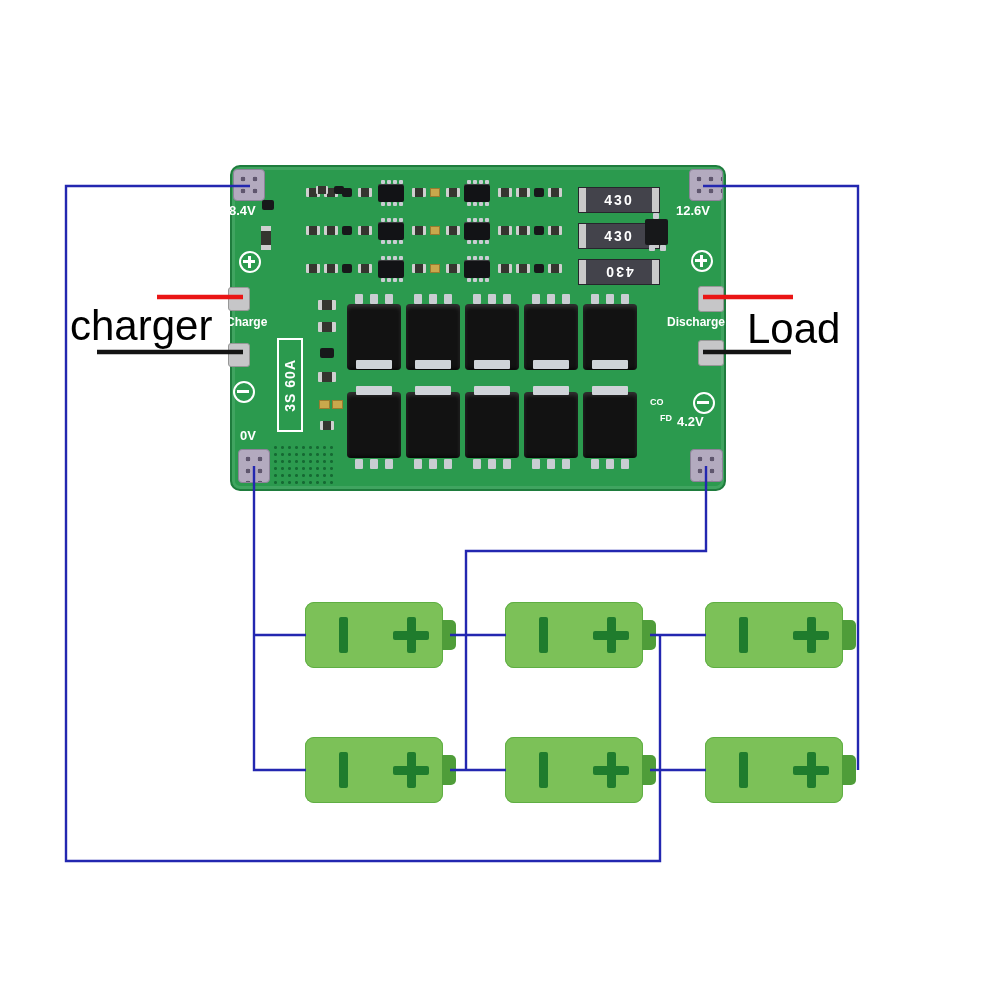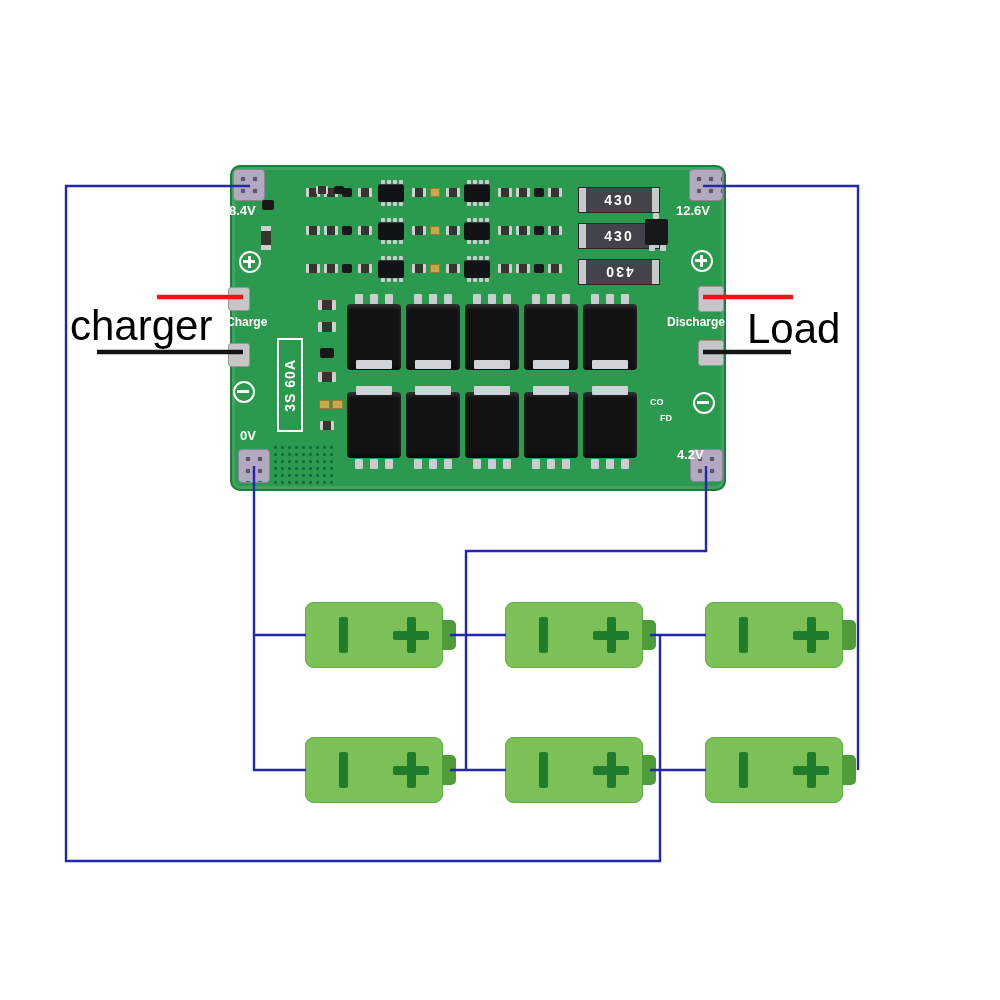--- a/index.html
+++ b/index.html
@@ -72,21 +72,21 @@
   <div class="pad" style="left:690px;top:449px;width:33px;height:33px"></div>
 
   <div class="silver-pad" style="left:228px;top:287px;width:22px;height:24px"></div>
   <div class="silver-pad" style="left:228px;top:343px;width:22px;height:24px"></div>
   <div class="silver-pad" style="left:698px;top:286px;width:26px;height:26px"></div>
   <div class="silver-pad" style="left:698px;top:340px;width:26px;height:26px"></div>
 
   <div class="wlabel" style="left:229px;top:203px">8.4V</div>
   <div class="wlabel" style="left:676px;top:203px">12.6V</div>
   <div class="wlabel" style="left:240px;top:428px">0V</div>
-  <div class="wlabel" style="left:677px;top:447px">4.2V</div>
+  <div class="wlabel" style="left:677px;top:414px">4.2V</div>
   <div class="slabel" style="left:226px;top:315px">Charge</div>
   <div class="slabel" style="left:667px;top:315px">Discharge</div>
   <div class="tinylabel" style="left:650px;top:397px">CO</div>
   <div class="tinylabel" style="left:660px;top:413px">FD</div>
 
   <div class="cicon cplus" style="left:239px;top:251px"></div>
   <div class="cicon" style="left:233px;top:381px"></div>
   <div class="cicon cplus" style="left:691px;top:250px"></div>
   <div class="cicon" style="left:693px;top:392px"></div>
 

